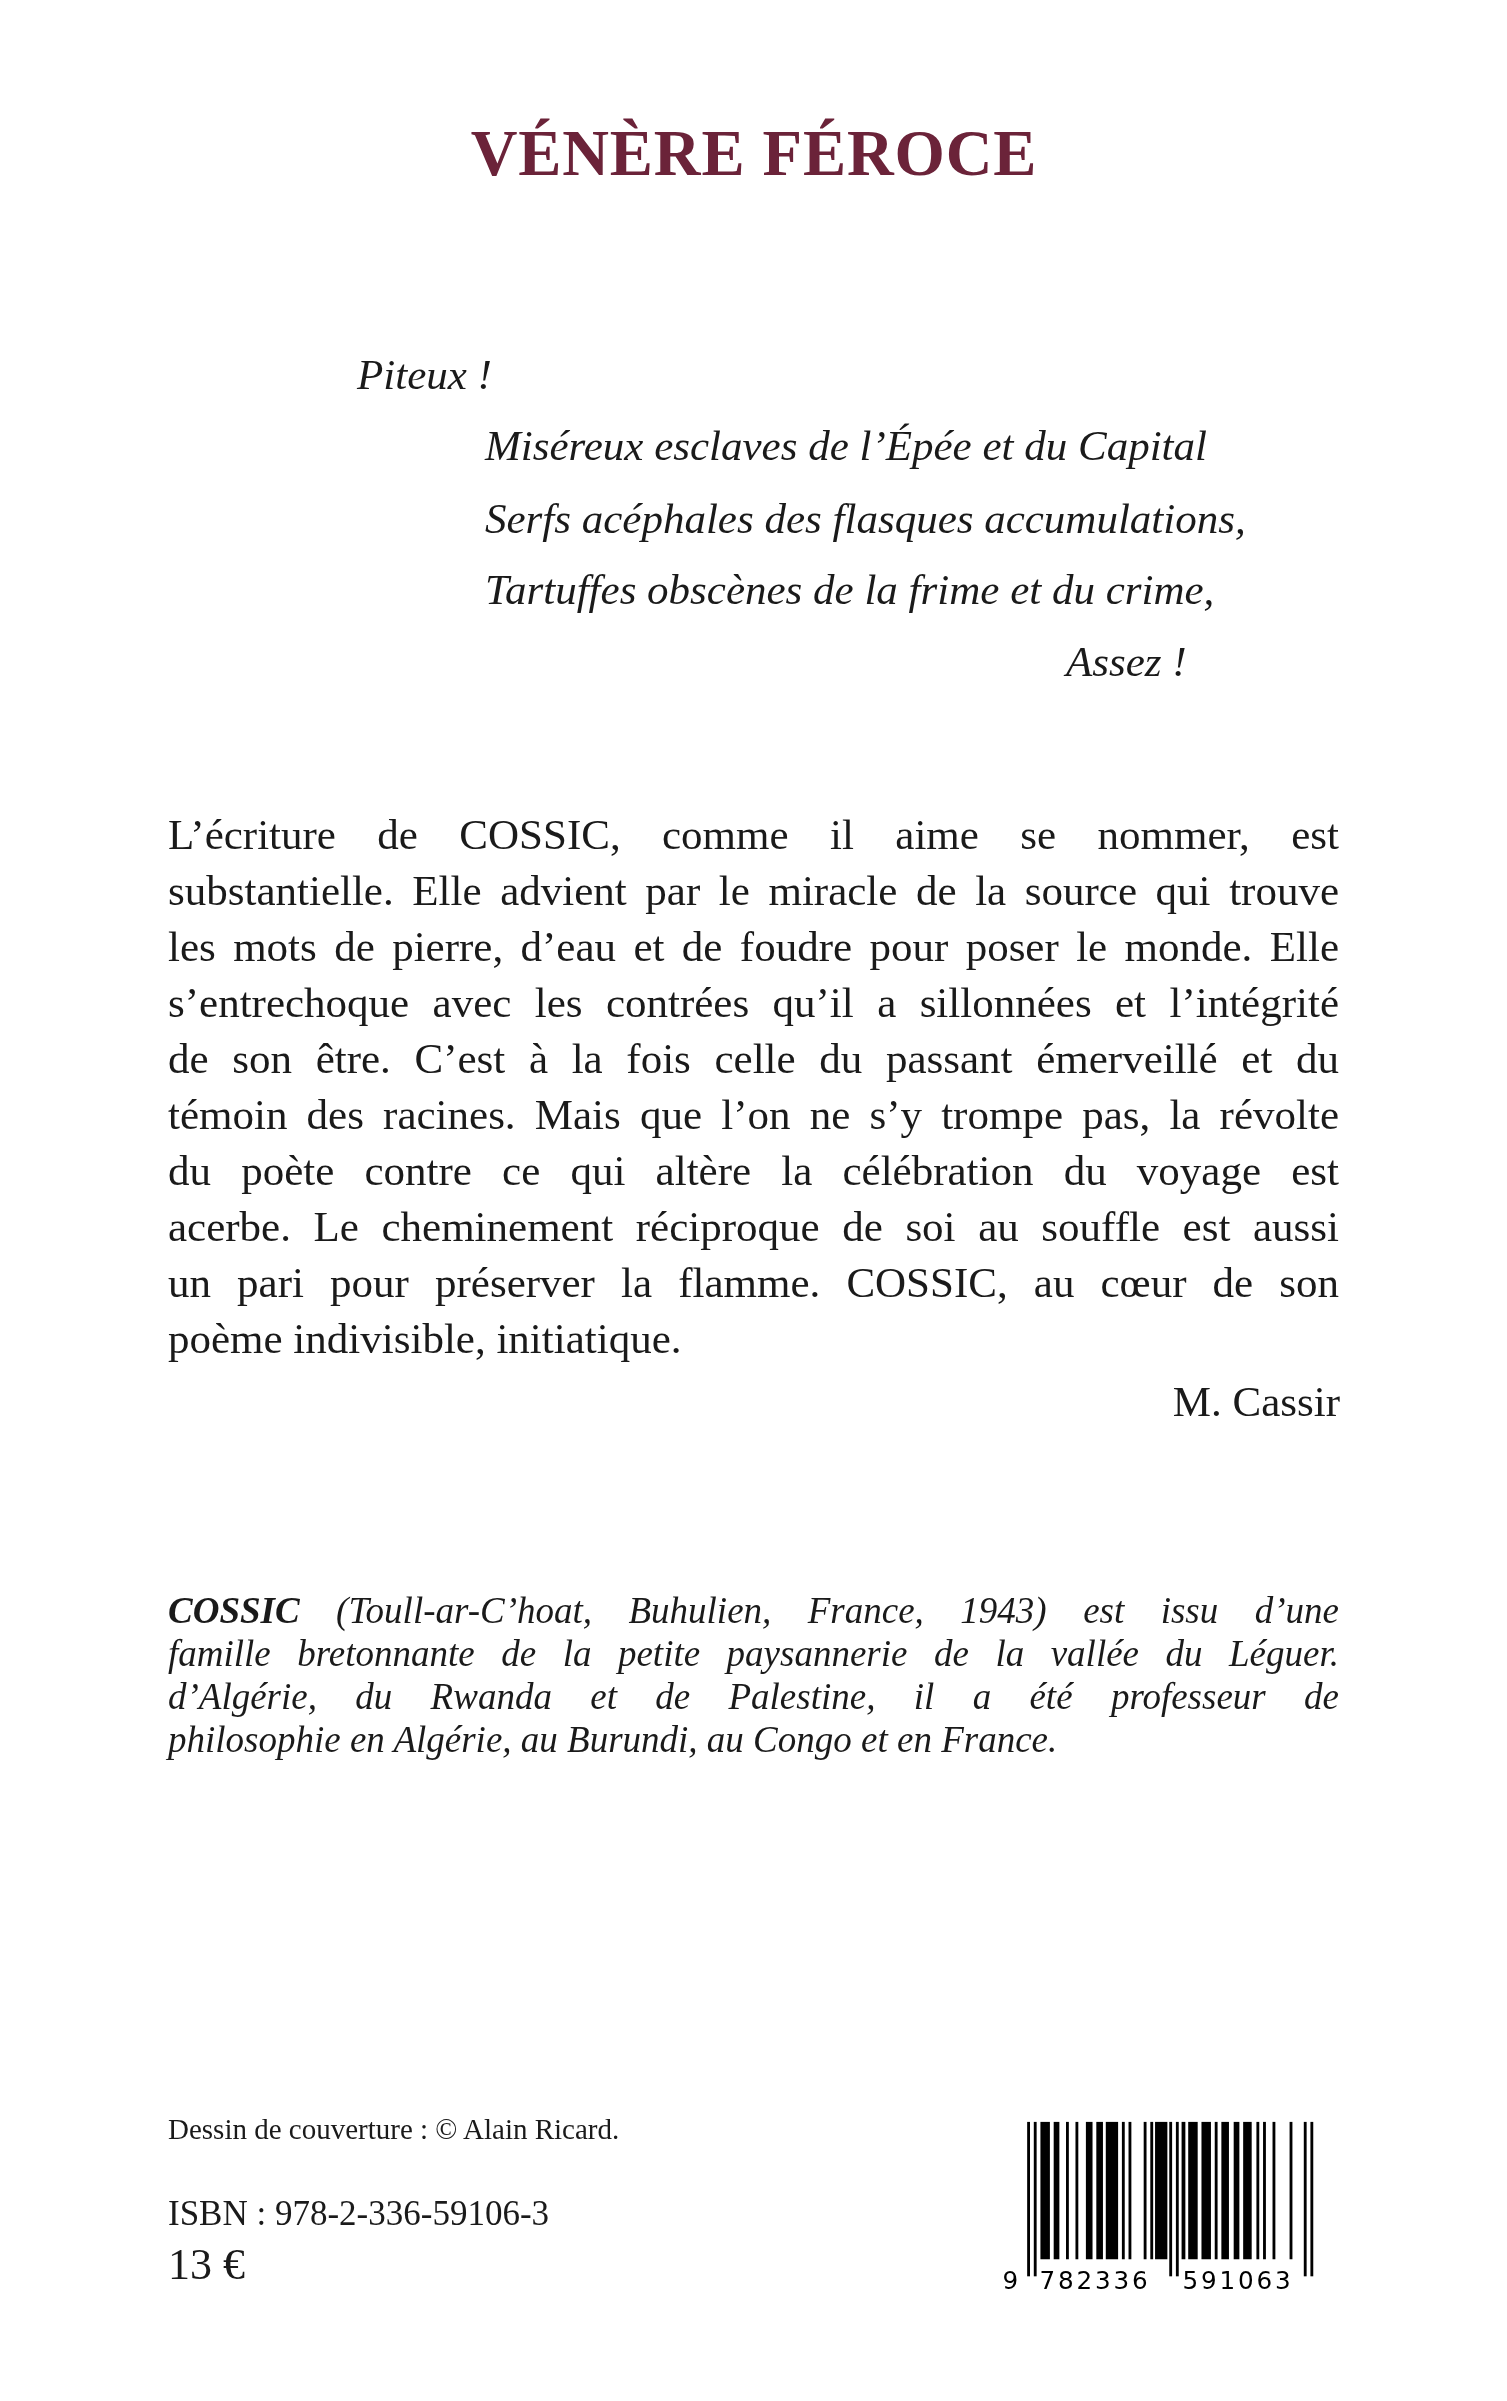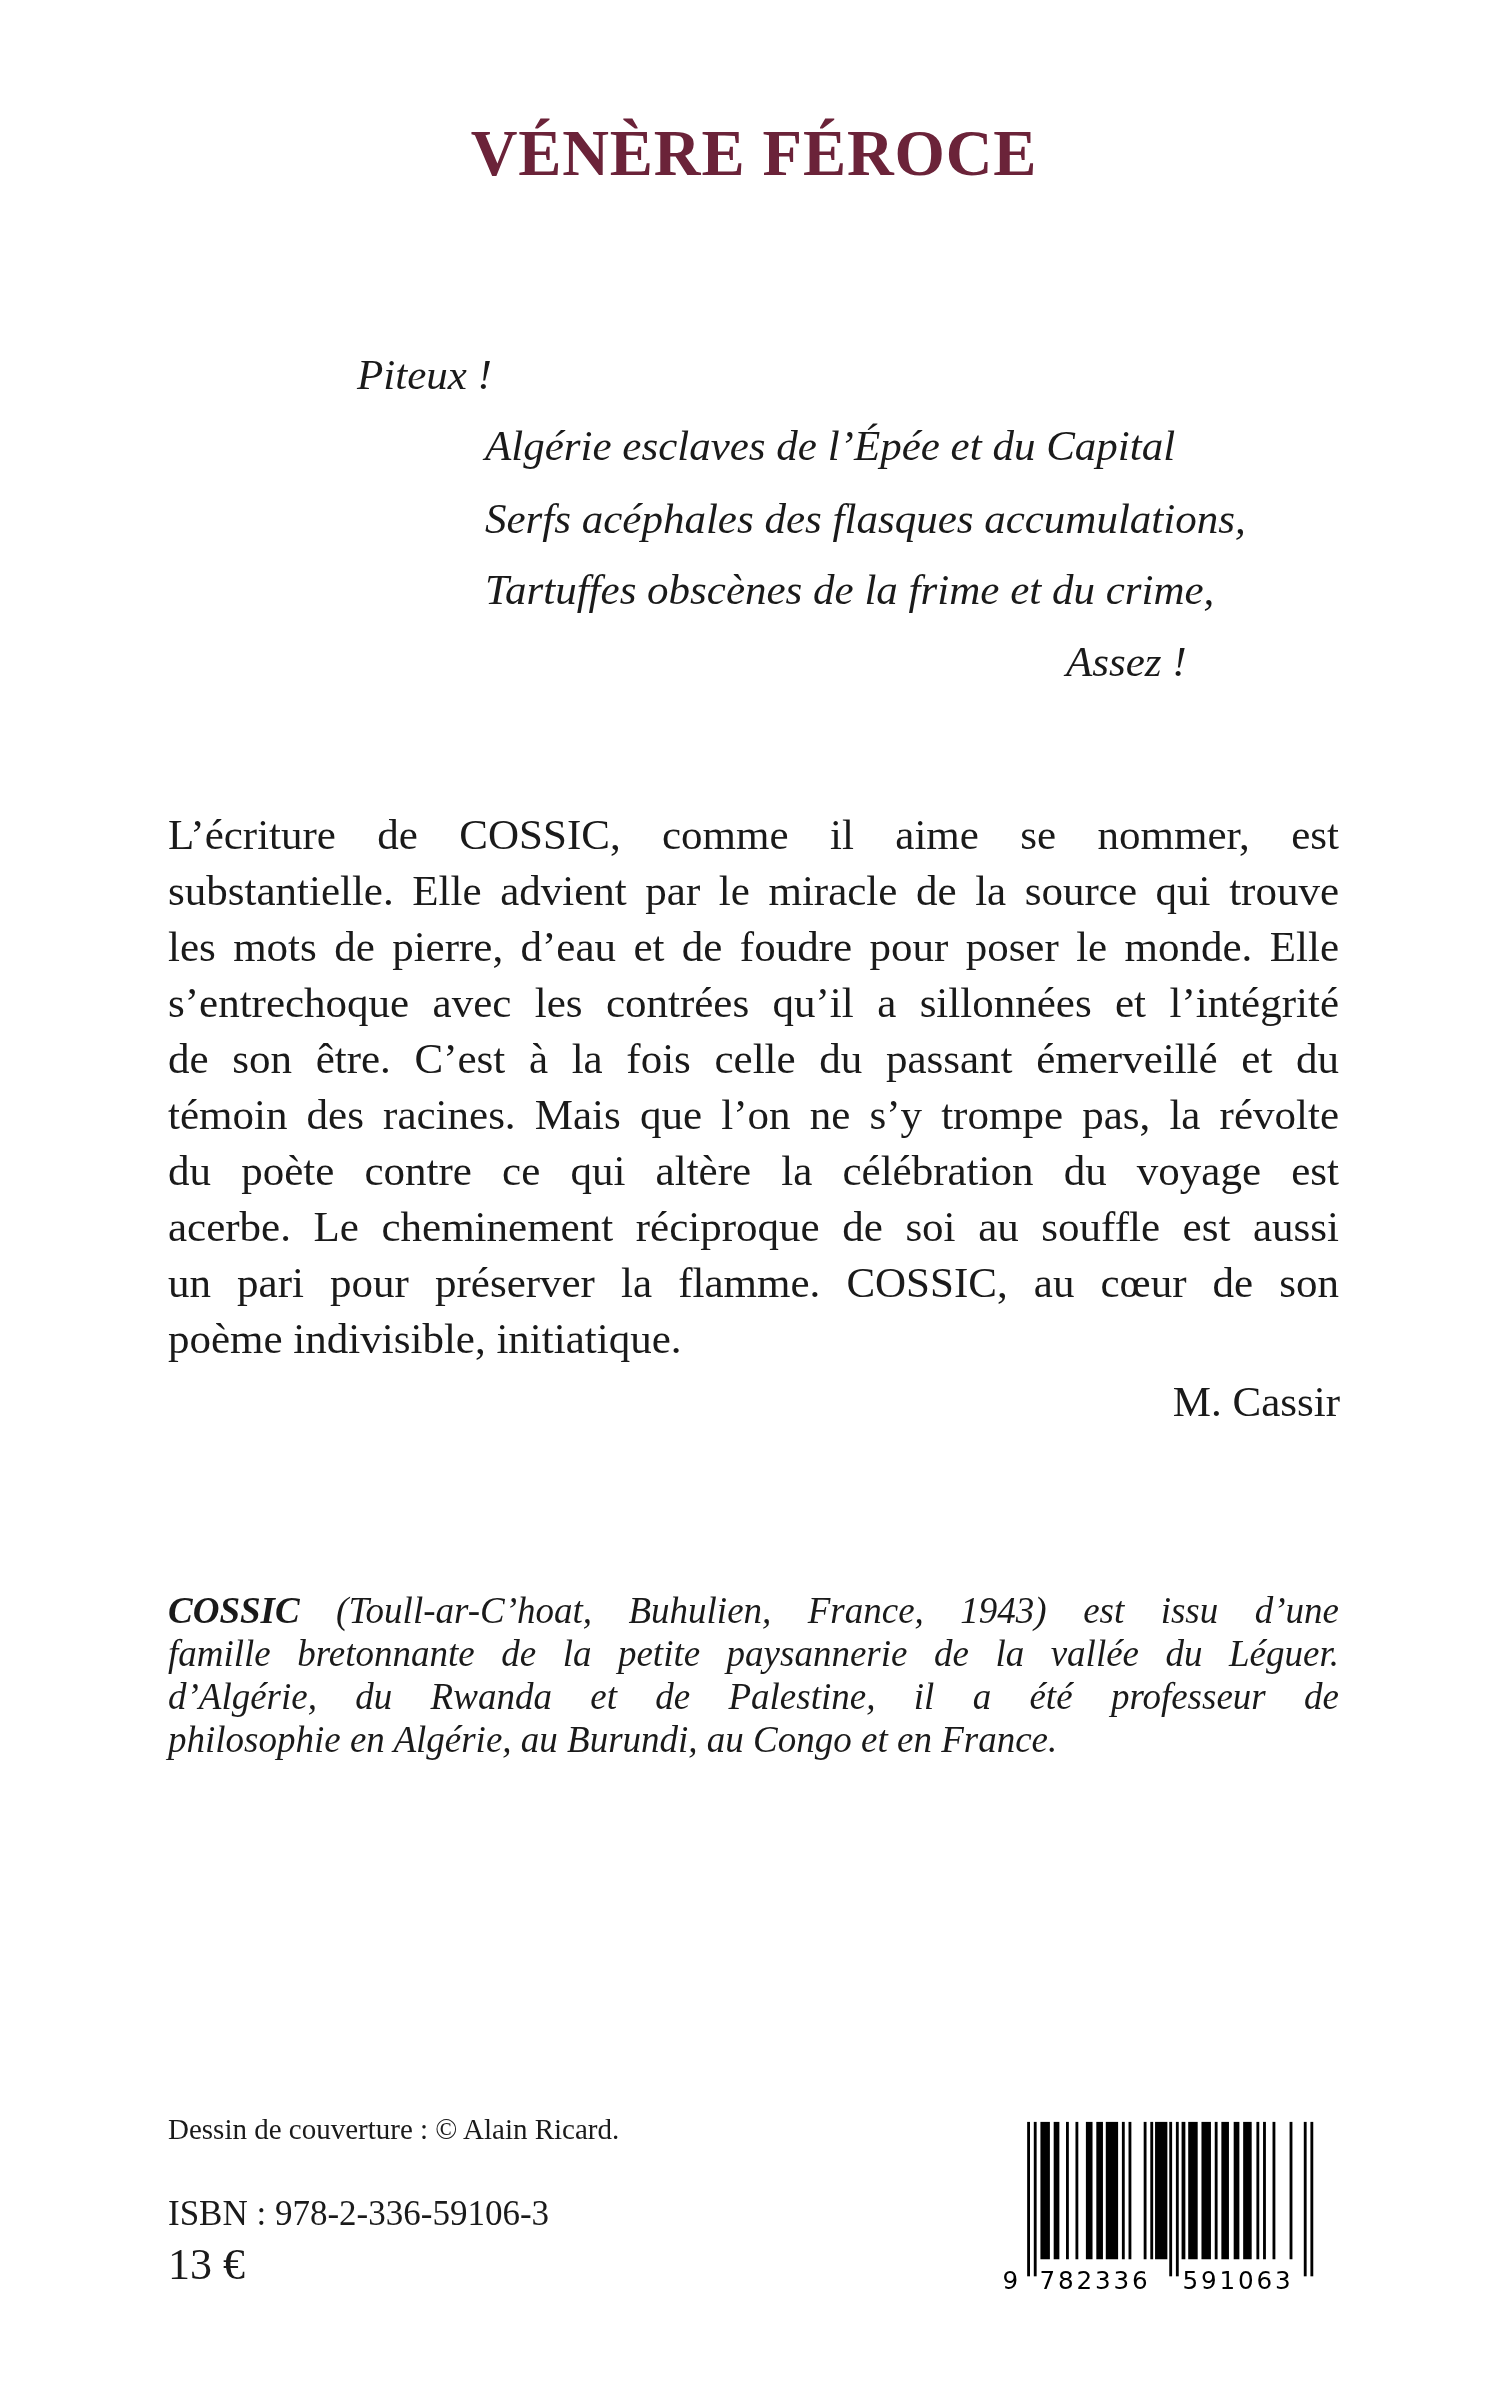--- a/index.html
+++ b/index.html
@@ -41,21 +41,21 @@
 </style>
 </head>
 <body>
 
 <div>
 
   <div class="abs title" style="color:#6b2339">VÉNÈRE FÉROCE</div>
 
   <div>
     <div class="abs poem p0">Piteux !</div>
-    <div class="abs poem p1">Algérie esclaves de l’Épée et du Capital</div>
+    <div class="abs poem p1">Miséreux esclaves de l’Épée et du Capital</div>
     <div class="abs poem p2">Serfs acéphales des flasques accumulations,</div>
     <div class="abs poem p3">Tartuffes obscènes de la frime et du crime,</div>
     <div class="abs poem p4">Assez !</div>
   </div>
 
   <div class="body-text">
     <span class="ln">L’écriture de COSSIC, comme il aime se nommer, est</span>
     <span class="ln">substantielle. Elle advient par le miracle de la source qui trouve</span>
     <span class="ln">les mots de pierre, d’eau et de foudre pour poser le monde. Elle</span>
     <span class="ln">s’entrechoque avec les contrées qu’il a sillonnées et l’intégrité</span>

